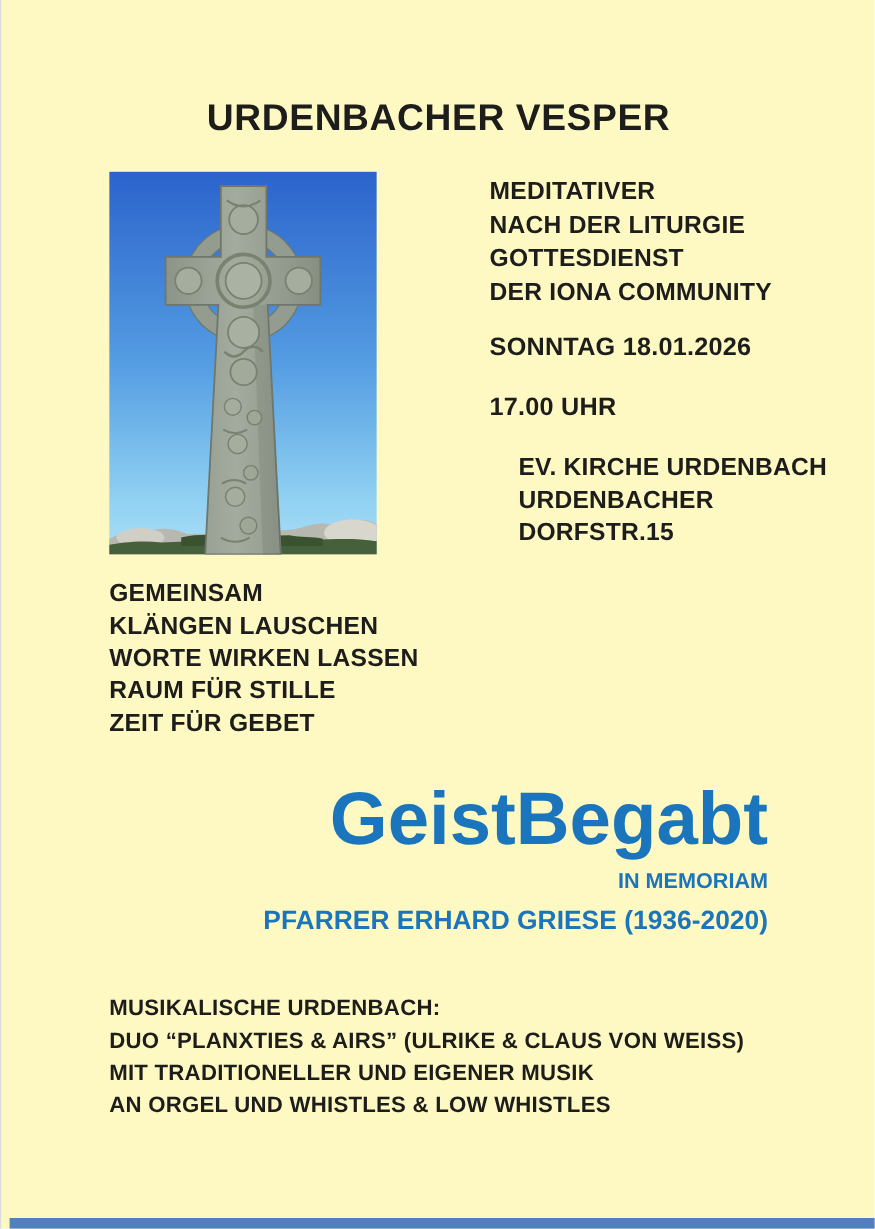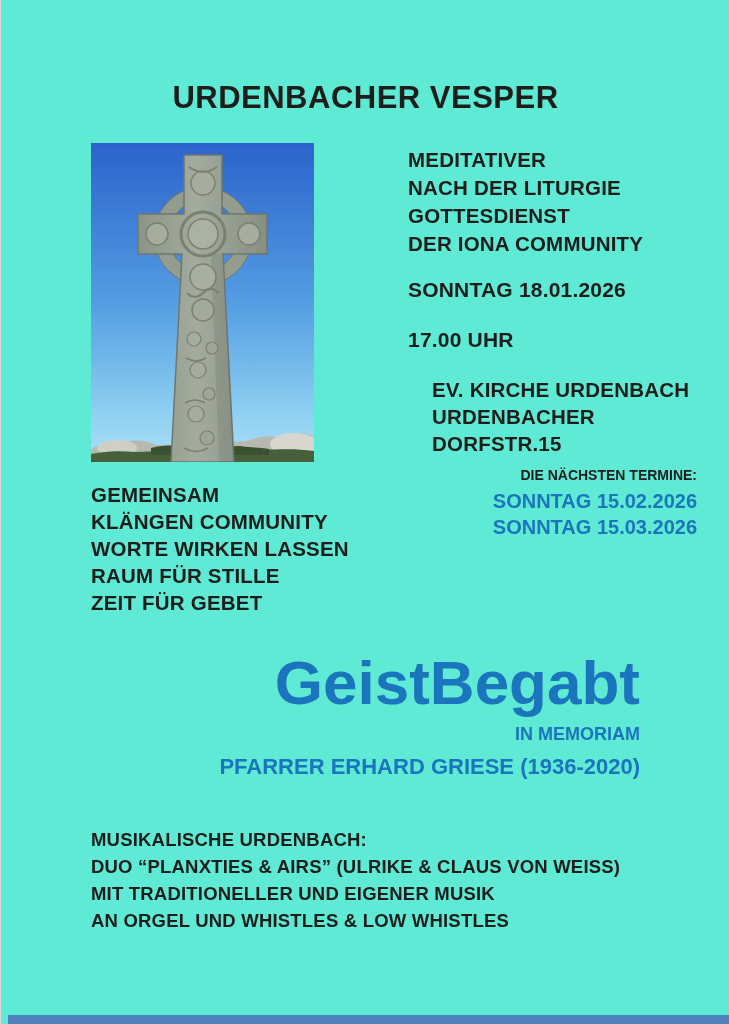--- a/index.html
+++ b/index.html
@@ -10,21 +10,21 @@
   * { margin:0; padding:0; box-sizing:border-box; }
   html,body { background:#ffffff; }
   body {
     font-family: "Liberation Sans", sans-serif;
     width:729px; height:1024px;
     overflow:hidden;
   }
   .page {
     position:relative;
     width:729px; height:1024px;
-    background:#5eead4;
+    background:#fef9c3;
     border-left:1px solid #dcdcde;
     font-weight:700;
     color:var(--ink);
   }
   .page-title {
     position:absolute; top:80px; left:0; width:729px;
     text-align:center;
     font-size:31px; letter-spacing:0.5px;
     color:var(--ink);
   }
@@ -146,29 +146,24 @@
   </div>
 
   <div class="service-date">SONNTAG 18.01.2026</div>
   <div class="service-time">17.00 UHR</div>
 
   <div class="service-loc">
     <div>EV. KIRCHE URDENBACH</div>
     <div>URDENBACHER DORFSTR.15</div>
   </div>
 
-  <div class="next-dates">
-    <div class="next-heading">DIE NÄCHSTEN TERMINE:</div>
-    <div class="next-item">SONNTAG 15.02.2026</div>
-    <div class="next-item">SONNTAG 15.03.2026</div>
-  </div>
 
   <div class="motto">
     <div>GEMEINSAM</div>
-    <div>KLÄNGEN COMMUNITY</div>
+    <div>KLÄNGEN LAUSCHEN</div>
     <div>WORTE WIRKEN LASSEN</div>
     <div>RAUM FÜR STILLE</div>
     <div>ZEIT FÜR GEBET</div>
   </div>
 
   <div class="memorial">
     <div class="memorial-title">GeistBegabt</div>
     <div class="memorial-subtitle">IN MEMORIAM</div>
     <div class="memorial-person">PFARRER ERHARD GRIESE (1936-2020)</div>
   </div>

